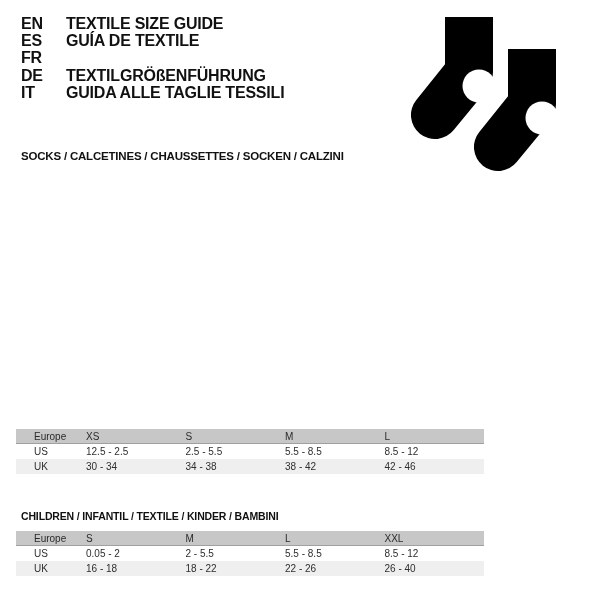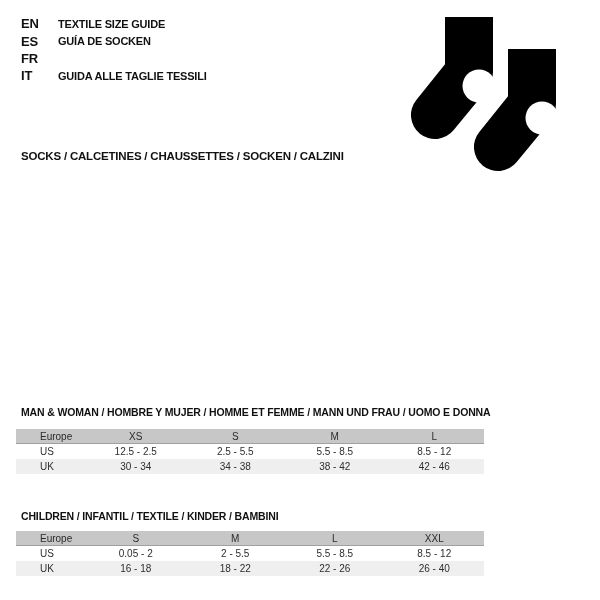--- a/index.html
+++ b/index.html
@@ -4,61 +4,65 @@
 <style>
   html,body { margin:0; padding:0; background:#fff; }
   .canvas {
     position:relative; width:600px; height:600px; background:#ffffff;
     font-family:"Liberation Sans","DejaVu Sans",sans-serif; color:#111;
     overflow:hidden;
   }
   
   .lang-list { position:absolute; left:21px; top:15px; }
   .lang-row  { display:flex; height:17.4px; align-items:center; }
-  .lang-code { width:37px; font-size:13px; font-weight:700; letter-spacing:-0.2px; }
-  .lang-label{ font-size:11px; font-weight:700; letter-spacing:-0.2px; white-space:nowrap; }
+  .lang-code { width:37px; font-size:16px; font-weight:700; letter-spacing:-0.2px; }
+  .lang-label{ font-size:16px; font-weight:700; letter-spacing:-0.2px; white-space:nowrap;margin-left:8px; }
   
   .category {
     position:absolute; left:21px; top:110px;
     font-size:11.5px; font-weight:700; letter-spacing:-0.2px; white-space:nowrap;margin-top:40px;
   }
   
   .socks { position:absolute; left:405px; top:16px; width:160px; height:162px; }
   
   .tbl-title {
     position:absolute; left:21px; font-size:10.5px; font-weight:700;
     letter-spacing:-0.15px; white-space:nowrap; color:#101010;
   }
   .tt1 { top:406px; }
   .tt2 { top:510px; }
   .tbl { position:absolute; left:16px; width:468px; }
   .tb1 { top:429px; }
   .tb2 { top:531px; }
   .trow { display:flex; height:15px; align-items:center; font-size:10px; color:#2e2e2e; }
   .trow.head { background:#c7c7c7; border-bottom:1px solid #a0a0a0; box-sizing:border-box; color:#2a2a2a; }
   .trow.alt  { background:#efefef; }
-  .c0 { width:70px; padding-left:24px; box-sizing:border-box; text-align:left; }
-  .c  { flex:1; text-align:center; }
+  .c0 { width:70px; padding-left:18px; box-sizing:border-box; text-align:left; }
+  .c  { flex:1; }
 </style>
 </head>
 <body>
 
 <div class="canvas">
 
   <div class="lang-list">
     <div class="lang-row">
       <span class="lang-code">EN</span>
       <span class="lang-label">TEXTILE SIZE GUIDE</span>
     </div>
     <div class="lang-row">
       <span class="lang-code">ES</span>
-      <span class="lang-label">GUÍA DE SOCKEN</span>
+      <span class="lang-label">GUÍA DE TEXTILE</span>
     </div>
     <div class="lang-row">
       <span class="lang-code">FR</span>
+    </div>
+    <div class="lang-row">
+      <span class="lang-code">DE</span>
+      <span class="lang-label">TEXTILGRÖßENFÜHRUNG</span>
     </div>
     <div class="lang-row">
       <span class="lang-code">IT</span>
       <span class="lang-label">GUIDA ALLE TAGLIE TESSILI</span>
     </div>
   </div>
 
   <div class="category">SOCKS / CALCETINES / CHAUSSETTES / SOCKEN / CALZINI</div>
 
   <svg class="socks" viewBox="0 0 160 160" aria-hidden="true">
@@ -69,21 +73,20 @@
       <use href="#sock" fill="#000000"></use>
       <circle cx="68" cy="69" r="16.5" fill="#ffffff"></circle>
     </g>
     <g transform="translate(69,32)">
       <use href="#sock" fill="none" stroke="#ffffff" stroke-width="10"></use>
       <use href="#sock" fill="#000000"></use>
       <circle cx="68" cy="69" r="16.5" fill="#ffffff"></circle>
     </g>
   </svg>
 
-  <div class="tbl-title tt1">MAN &amp; WOMAN / HOMBRE Y MUJER / HOMME ET FEMME / MANN UND FRAU / UOMO E DONNA</div>
   <div class="tbl tb1">
     <div class="trow head">
       <span class="c0">Europe</span>
       <span class="c">XS</span>
       <span class="c">S</span>
       <span class="c">M</span>
       <span class="c">L</span>
     </div>
     <div class="trow">
       <span class="c0">US</span>

